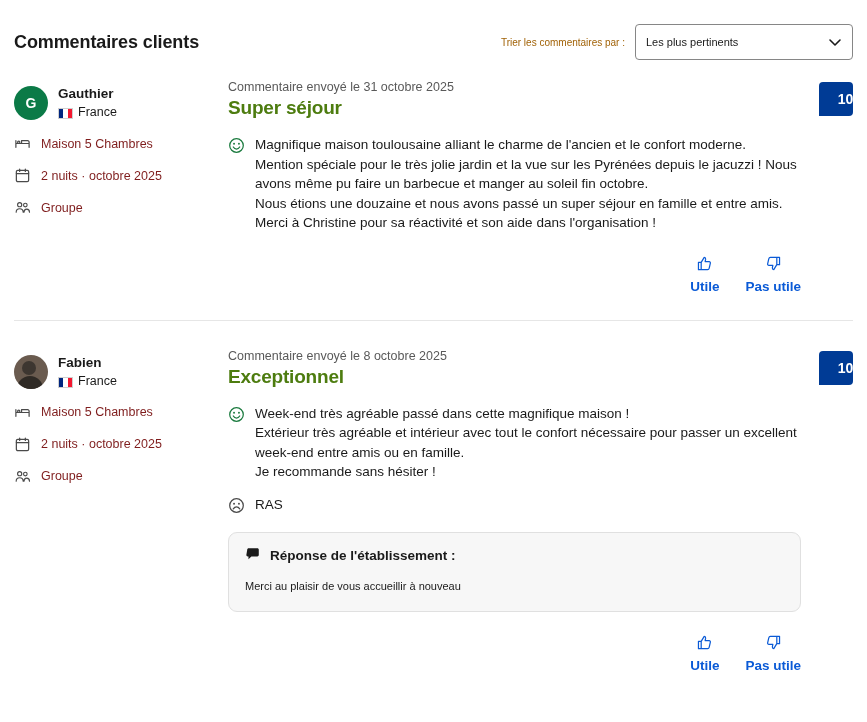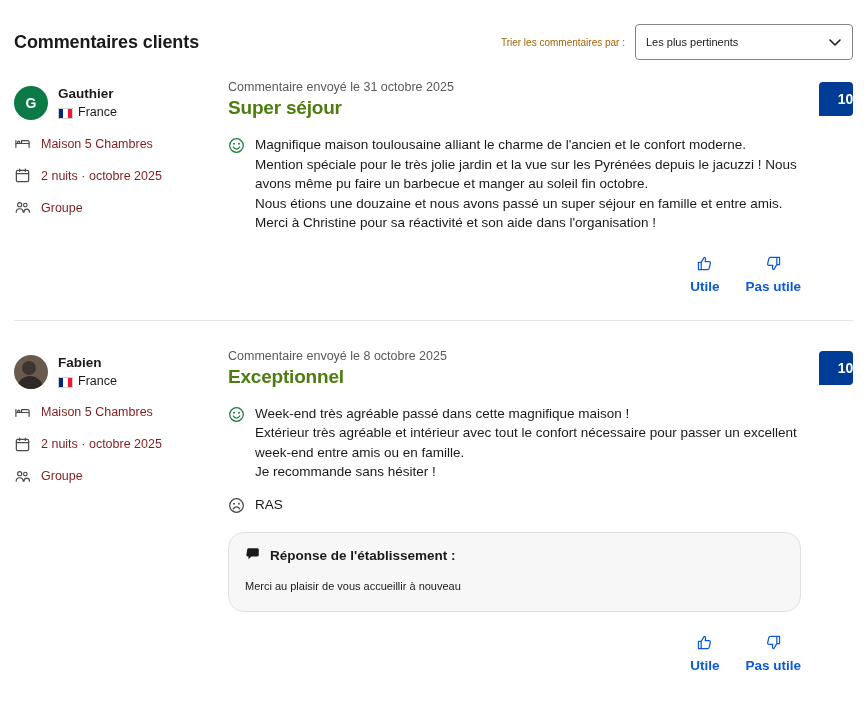--- a/index.html
+++ b/index.html
@@ -208,21 +208,21 @@
     margin: 0;
     font-size: 13.5px;
     line-height: 19.5px;
     color: #1a1a1a;
     white-space: pre-line;
   }
 
   .owner-response {
     border: 1px solid #e0e0e0;
     background: #f7f7f7;
-    border-radius: 16px;
+    border-radius: 9px;
     padding: 13px 16px 15px 16px;
     margin-top: 18px;
   }
   .owner-head {
     display: flex;
     align-items: center;
     gap: 9px;
     font-size: 13.5px;
     font-weight: bold;
     color: #1a1a1a;

